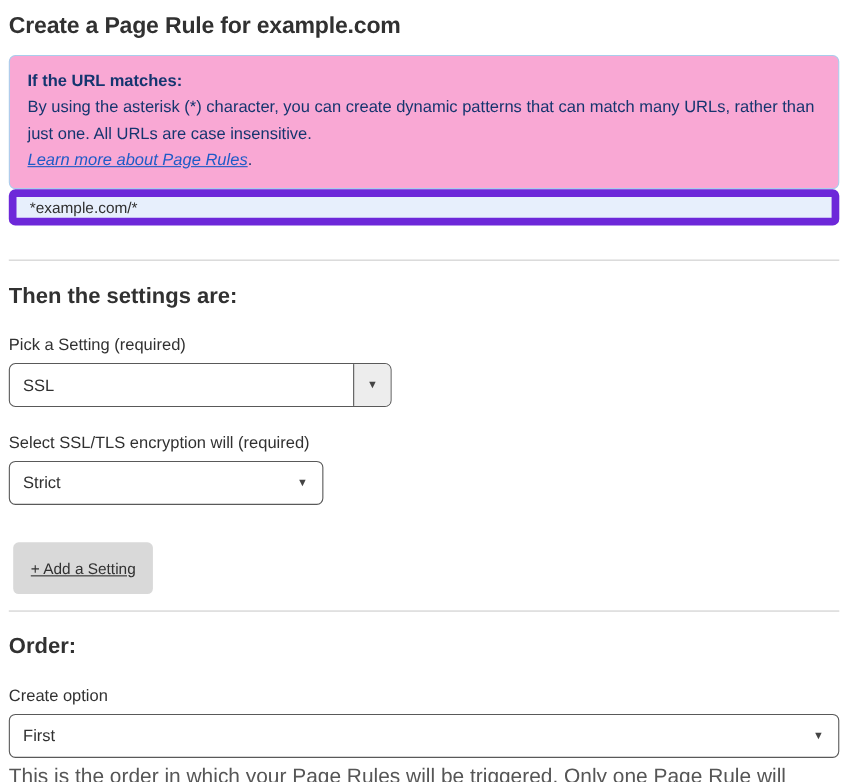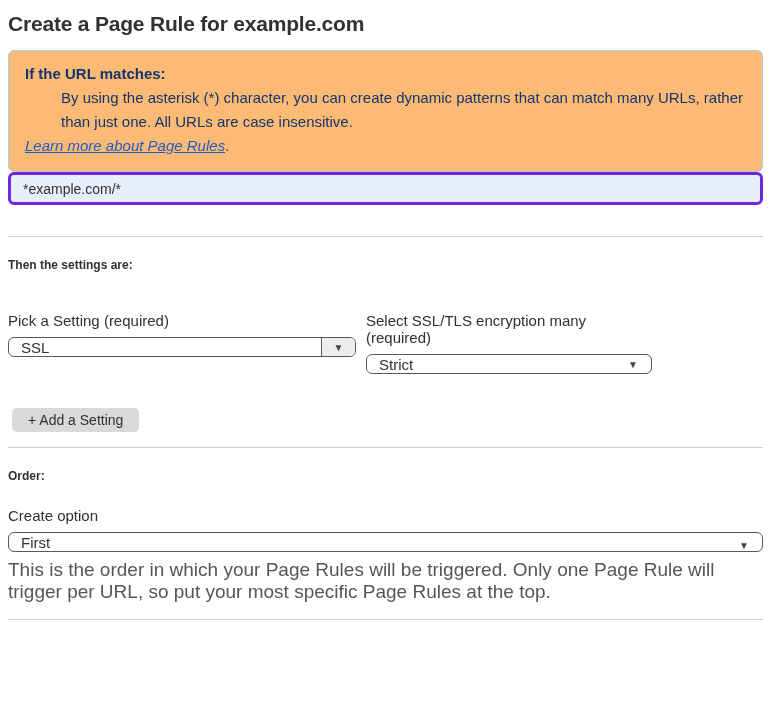--- a/index.html
+++ b/index.html
@@ -12,87 +12,88 @@
 
   .page-title {
     font-size: 21px;
     font-weight: bold;
     color: #313131;
     margin: 4px 0 14px 0;
     letter-spacing: -0.2px;
   }
 
   .info-box {
-    background: #fdba74;
+    background: #f9a8d4;
     border: 1px solid #a9cdec;
     border-radius: 6px;
     padding: 11px 16px 13px 16px;
     color: #15356f;
     font-size: 15px;
     line-height: 24px;
   }
   .info-heading { font-weight: bold; }
-  .info-body { margin-top: 0; margin-left: 36px; }
+  .info-body { margin-top: 0; }
   .info-link {
     color: #1f5bc7;
     text-decoration: underline;
     cursor: pointer;
     font-style: italic;
   }
 
   .field-label {
     display: block;
     font-size: 15px;
     color: #313131;
     margin-bottom: 8px;
   }
 
   .url-label { margin-top: 23px; }
 
   .url-input {
     width: 100%;
     height: 33px;
     background: #e7effc;
-    border: 3px solid #6d28d9;
+    border: 7px solid #6d28d9;
     border-radius: 6px;
     padding: 0 12px;
     font-size: 14px;
     color: #313131;
     font-family: "Liberation Sans", "DejaVu Sans", sans-serif;
     outline: none;
   }
 
   .divider {
     border: none;
     border-top: 1px solid #cccccc;
     margin: 0;
   }
   .divider-1 { margin-top: 31px; }
   .divider-2 { margin-top: 15px; }
   .divider-3 { margin-top: 16px; }
 
   .section-heading {
-    font-size: 12px;
+    font-size: 20px;
     font-weight: bold;
     color: #313131;
     margin-top: 21px;
   }
 
   .settings-row {
     display: flex;
-    gap: 10px;
-    margin-top: 40px;
+    gap: 24px;
+    margin-top: 24px;
+    flex-direction: column;
   }
   .field-col-left  { width: 348px; }
   .field-col-right { width: 286px; }
 
   .select-box {
     display: flex;
     align-items: center;
-    height: 20px;
+    height: 40px;
     border: 1px solid #595959;
     border-radius: 6px;
     background: #ffffff;
     font-size: 15px;
     color: #313131;
     cursor: pointer;
     overflow: hidden;
   }
   .select-value {
     flex: 1;
@@ -126,24 +127,24 @@
     height: 34px;
     border: none;
     border-radius: 5px;
     font-size: 14px;
     font-family: "Liberation Sans", "DejaVu Sans", sans-serif;
     cursor: pointer;
     padding: 0 16px;
   }
   .btn-gray { background: #d9d9d9; color: #313131; }
 
-  .add-setting-btn { margin: 34px 0 0 4px; height: 24px; }
+  .add-setting-btn { margin: 34px 0 0 4px; height: 47px; text-decoration: underline; }
 
   .order-label { margin-top: 24px; }
-  .order-select { width: 100%; align-items: flex-end; }
+  .order-select { width: 100%; }
 
   .help-text {
     margin-top: 7px;
     font-size: 19px;
     line-height: 22px;
     color: #565656;
     max-width: 748px;
   }
 </style>
 </head>
@@ -167,21 +168,21 @@
 
   <div class="settings-row">
     <div class="field-col-left">
       <label class="field-label">Pick a Setting (required)</label>
       <div class="select-box">
         <span class="select-value">SSL</span>
         <span class="select-arrow-split">▼</span>
       </div>
     </div>
     <div class="field-col-right">
-      <label class="field-label">Select SSL/TLS encryption many (required)</label>
+      <label class="field-label">Select SSL/TLS encryption will (required)</label>
       <div class="select-box">
         <span class="select-value">Strict</span>
         <span class="select-arrow-plain">▼</span>
       </div>
     </div>
   </div>
 
   <button class="btn btn-gray add-setting-btn">+ Add a Setting</button>
 
   <hr class="divider divider-2">

